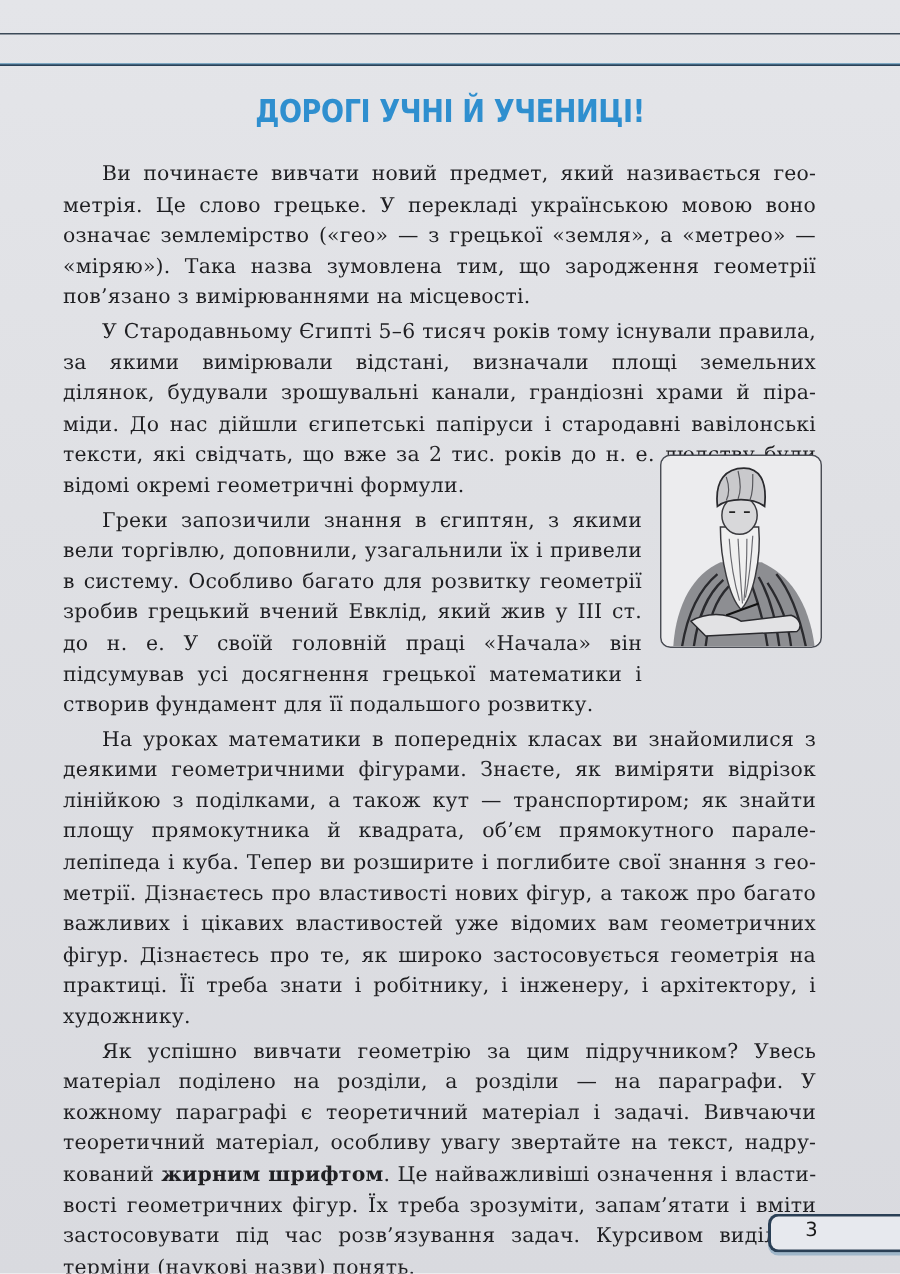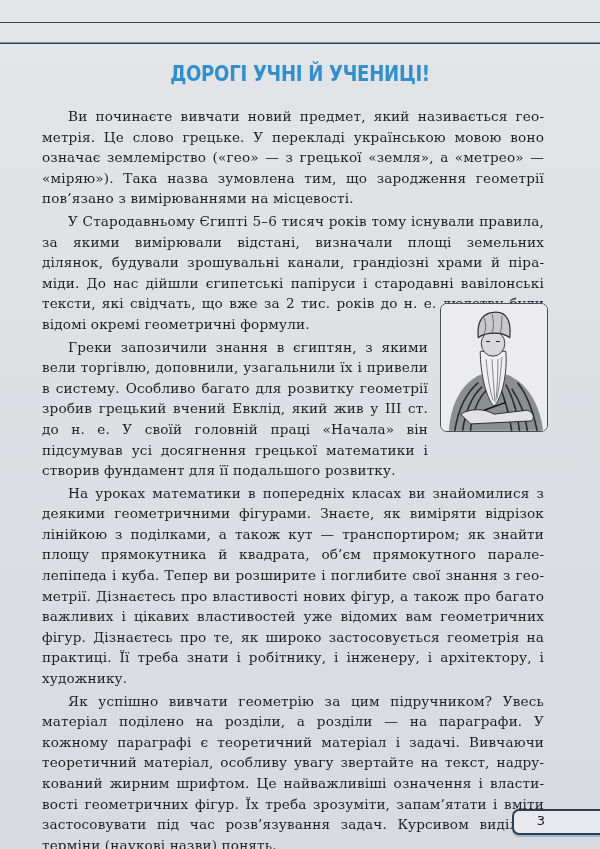--- a/index.html
+++ b/index.html
@@ -24,21 +24,21 @@
     letter-spacing: 0.15px;
   }
   .body-text p { margin: 2px; text-indent: 26px; hyphens: manual; }
   .narrow { width: 386px; }
   .portrait {
     position: absolute; left: 440px; top: 303px; width: 108px; height: 129px;
     border: 1.5px solid #4a4d55; border-radius: 7px; background: #ececee; overflow: hidden;
     box-sizing: border-box;
   }
   .portrait svg { display: block; width: 100%; height: 100%; }
-  .bold { font-weight: normal; }
+  .bold { font-weight: bold; }
   .ital { }
   .page-tab {
     position: absolute; left: 512px; top: 809px; width: 100px; height: 22px;
     border: 2px solid #2a3f55; border-right: none; border-radius: 7px 0 0 7px;
     background: #e7e9ee; box-shadow: 0 2px 0 #9fb6c9;
   }
   .page-num {
     position: absolute; left: 531px; top: 811px; width: 20px; text-align: center;
     font-family: "DejaVu Sans", "Liberation Sans", sans-serif; font-size: 13px; line-height: 20px; color: #1a1a1a;
   }

